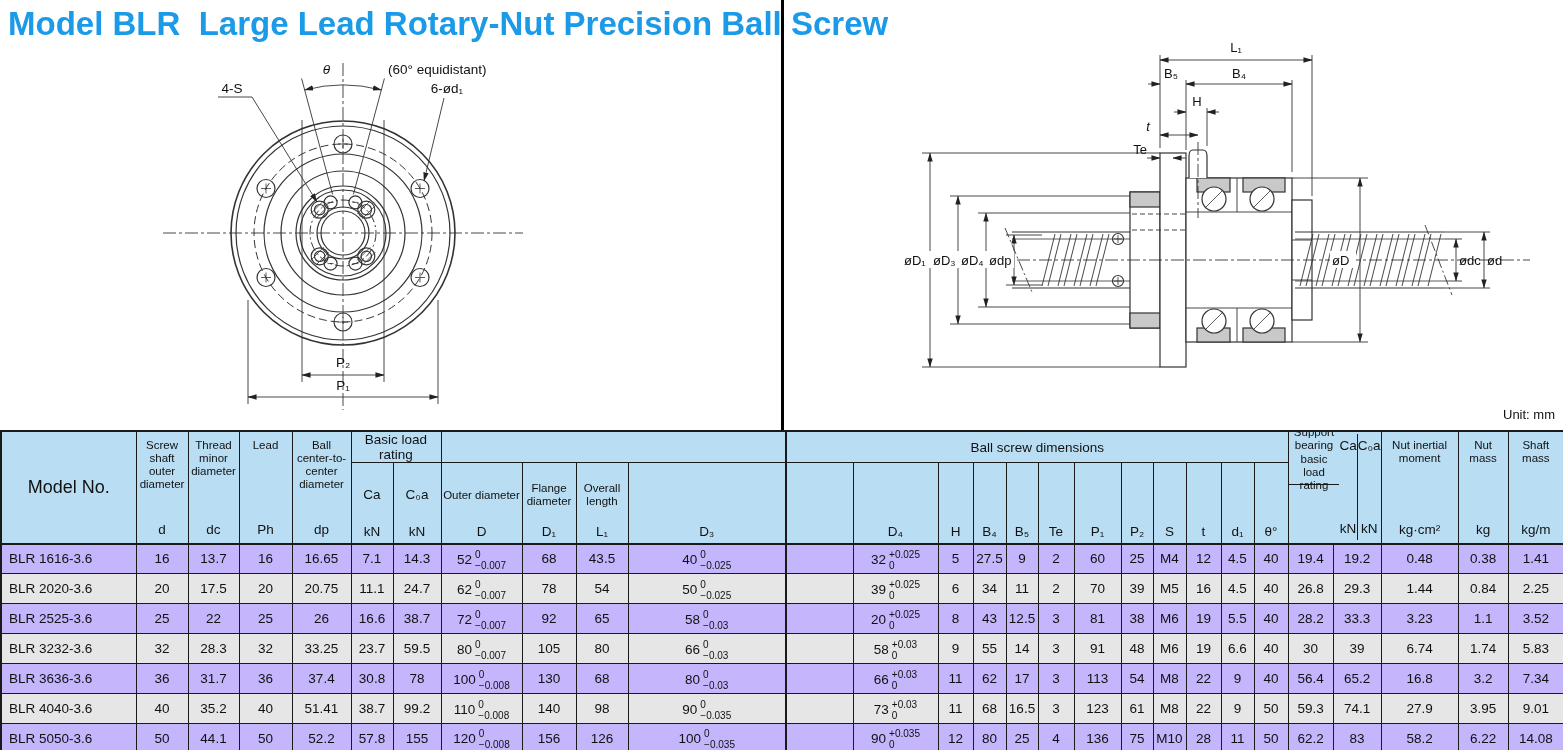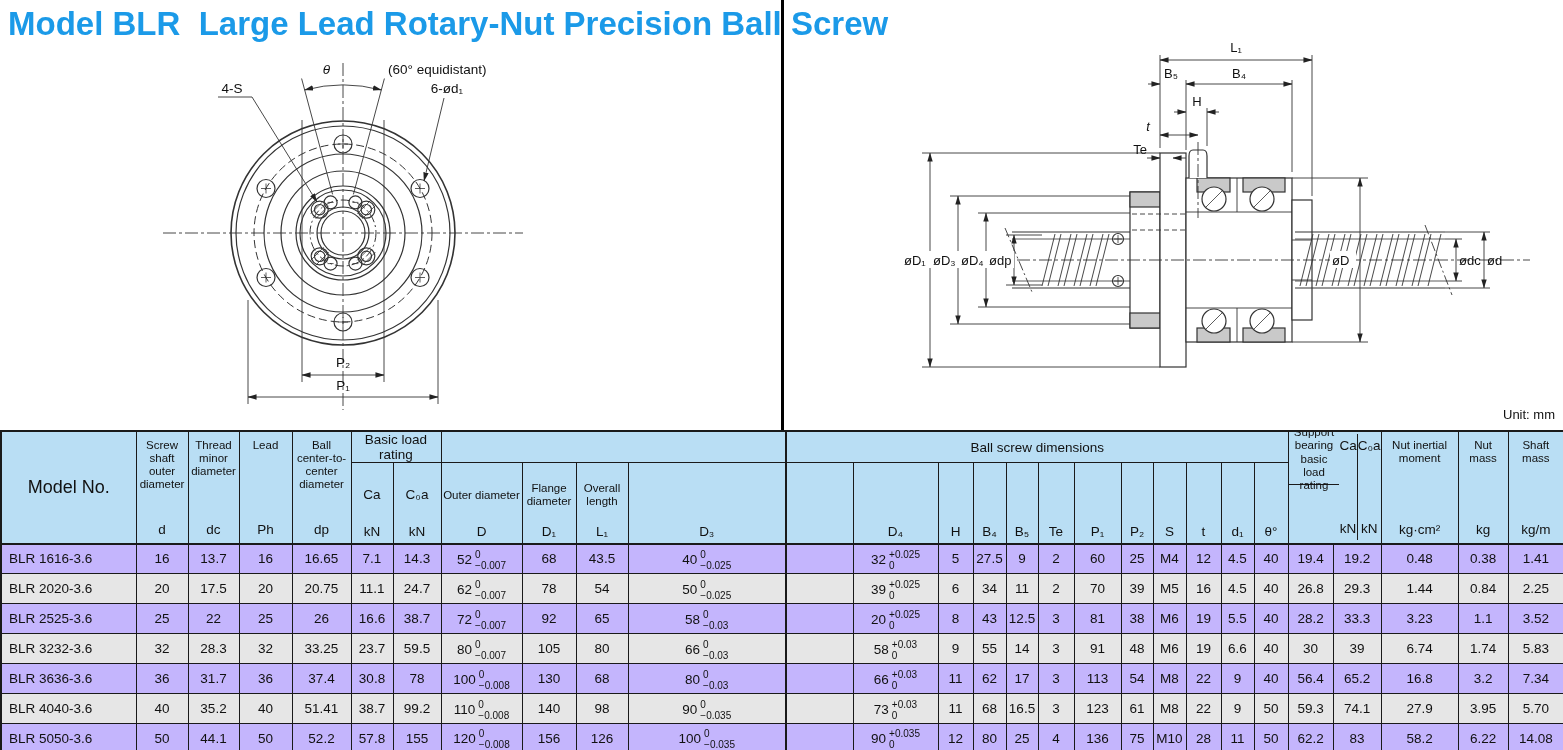--- a/index.html
+++ b/index.html
@@ -676,21 +676,21 @@
         <td>123</td>
         <td>61</td>
         <td>M8</td>
         <td>22</td>
         <td>9</td>
         <td>50</td>
         <td>59.3</td>
         <td>74.1</td>
         <td>27.9</td>
         <td>3.95</td>
-        <td>5.70</td>
+        <td>9.01</td>
       </tr>
       <tr>
         <td class="model">BLR 5050-3.6</td>
         <td>50</td>
         <td>44.1</td>
         <td>50</td>
         <td>52.2</td>
         <td>57.8</td>
         <td>155</td>
         <td><span class="tv">120</span><span class="tol">

